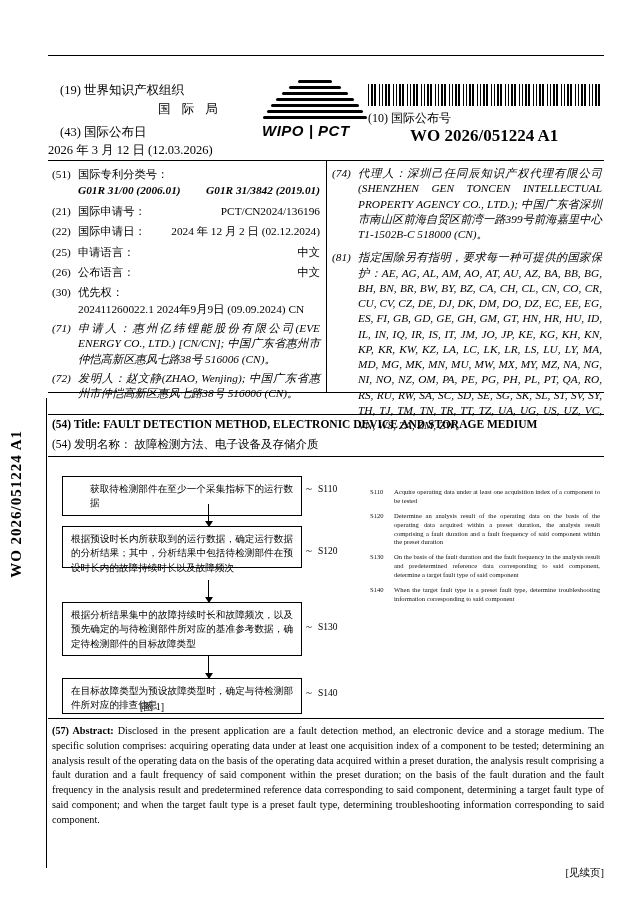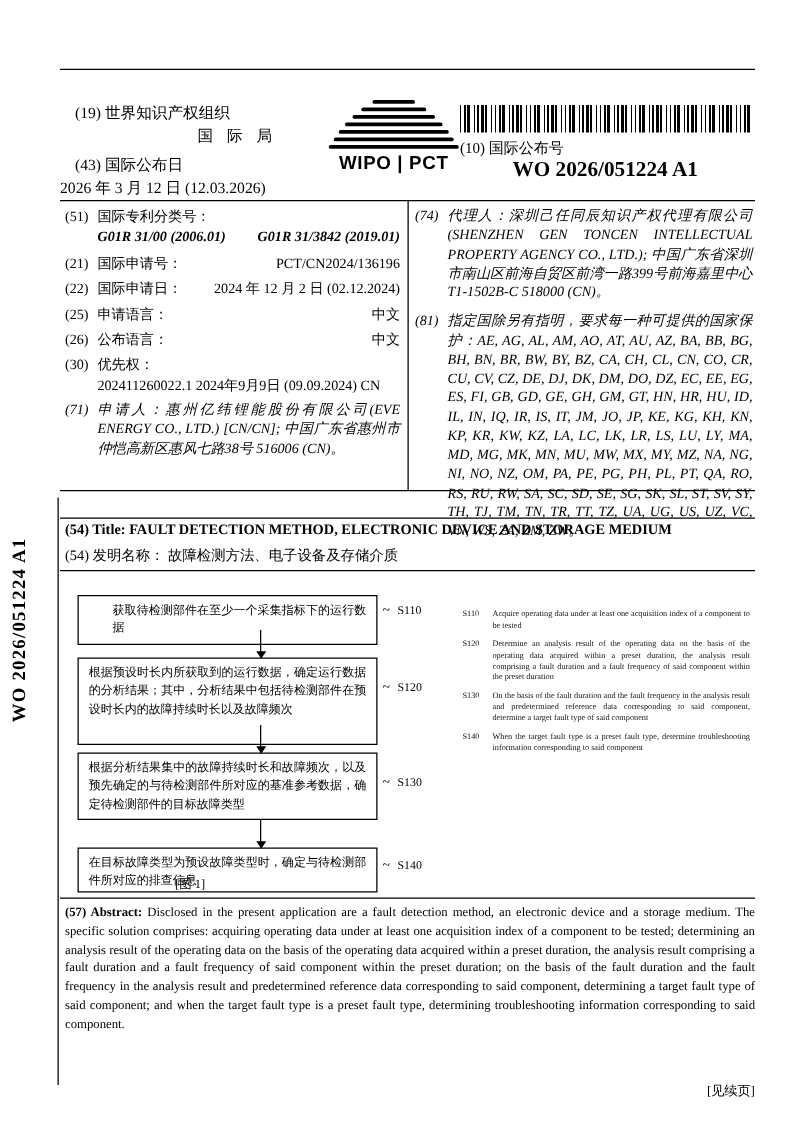--- a/index.html
+++ b/index.html
@@ -20,21 +20,21 @@
   .side-bar{
     position:absolute;left:46px;top:398px;width:1px;height:470px;background:#000;
   }
   
   .hdr-title{
     position:absolute;left:150px;top:30px;width:440px;
     font-size:14.5px;font-weight:bold;text-align:center;letter-spacing:0.5px;
   }
   .hdr-rule{position:absolute;left:48px;top:55px;width:556px;height:1.2px;background:#000;}
   .wipo-block{
-    position:absolute;left:262px;top:80px;width:106px;text-align:center;
+    position:absolute;left:262px;top:80px;width:106px;font-style:italic;
   }
   .wipo-lines{height:40px;position:relative;}
   .wipo-lines span{
     position:absolute;left:50%;transform:translateX(-50%);
     background:#000;height:3px;border-radius:2px;
   }
   .wipo-word{
     font-family:"Liberation Sans", sans-serif;
     font-size:15px;font-weight:bold;letter-spacing:0.5px;margin-top:2px;
   }
@@ -195,20 +195,24 @@
       <span class="tag">(30)</span>
       <span class="val">优先权：</span>
       <span class="val">202411260022.1    2024年9月9日 (09.09.2024)    CN</span>
     </div>
 
     <div class="fld tight">
       <span class="tag">(71)</span>
       <span class="val rtext"><span>申请人：</span><span>惠州亿纬锂能股份有限公司(EVE ENERGY CO., LTD.) [CN/CN]; 中国广东省惠州市仲恺高新区惠风七路38号 516006 (CN)。</span></span>
     </div>
 
+    <div class="fld tight">
+      <span class="tag">(72)</span>
+      <span class="val rtext"><span>发明人：</span><span>赵文静(ZHAO, Wenjing); 中国广东省惠州市仲恺高新区惠风七路38号 516006 (CN)。</span></span>
+    </div>
 
   </div>
 
   <div class="col-right">
 
     <div class="fld tight">
       <span class="tag">(74)</span>
       <span class="val rtext"><span>代理人：</span><span>深圳己任同辰知识产权代理有限公司(SHENZHEN GEN TONCEN INTELLECTUAL PROPERTY AGENCY CO., LTD.); 中国广东省深圳市南山区前海自贸区前湾一路399号前海嘉里中心T1-1502B-C 518000 (CN)。</span></span>
     </div>
 
@@ -229,21 +233,21 @@
     <span>发明名称：</span>
     <span>故障检测方法、电子设备及存储介质</span>
   </div>
   <div class="title-rule2"></div>
 
   <div class="figbox">
     <div class="step" style="top:14px;width:240px;height:40px;padding-left:27px;">
       <span>获取待检测部件在至少一个采集指标下的运行数据</span>
     </div>
     <div class="arrow" style="top:42px;height:22px;"></div>
-    <div class="step" style="top:64px;width:240px;height:70px;">
+    <div class="step" style="top:64px;width:240px;height:42px;">
       <span>根据预设时长内所获取到的运行数据，确定运行数据的分析结果；其中，分析结果中包括待检测部件在预设时长内的故障持续时长以及故障频次</span>
     </div>
     <div class="arrow" style="top:118px;height:22px;"></div>
     <div class="step" style="top:140px;width:240px;height:54px;">
       <span>根据分析结果集中的故障持续时长和故障频次，以及预先确定的与待检测部件所对应的基准参考数据，确定待检测部件的目标故障类型</span>
     </div>
     <div class="arrow" style="top:194px;height:22px;"></div>
     <div class="step" style="top:216px;width:240px;height:36px;">
       <span>在目标故障类型为预设故障类型时，确定与待检测部件所对应的排查信息</span>
     </div>

